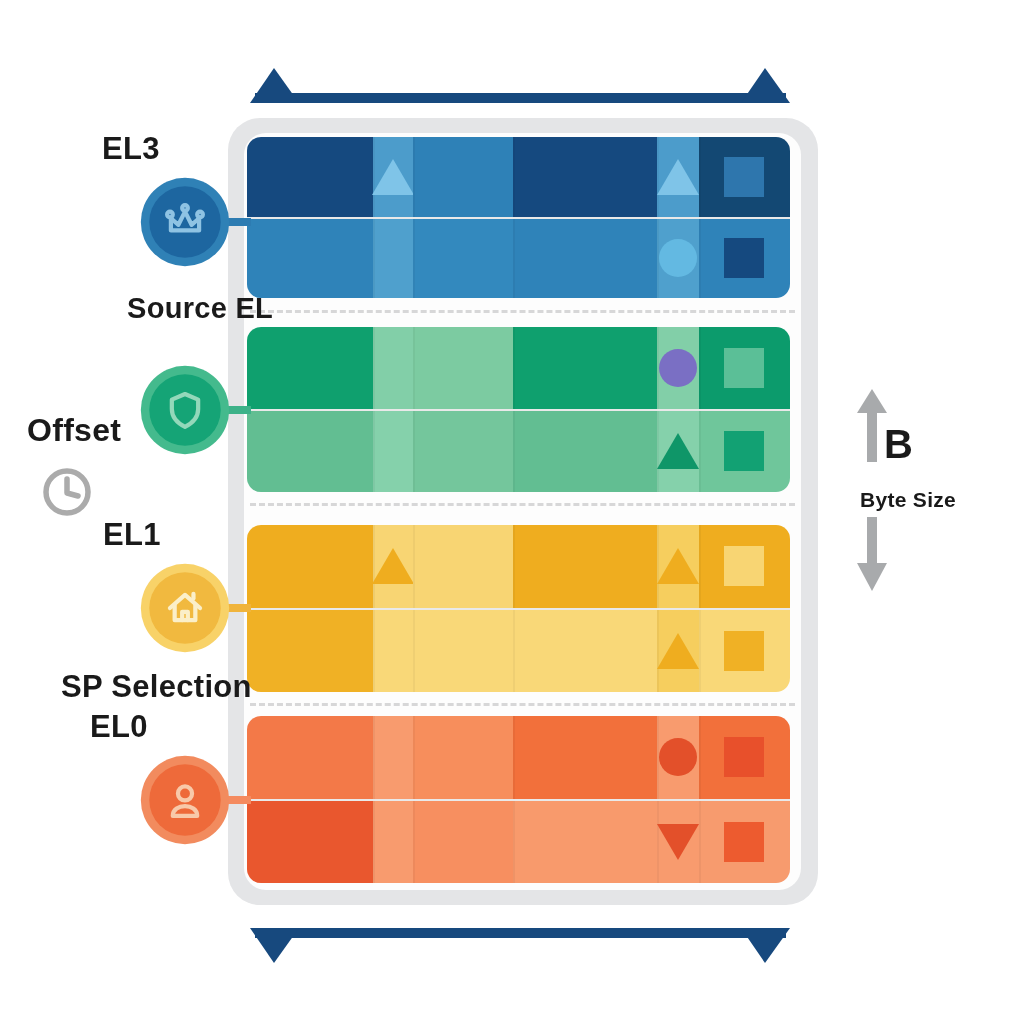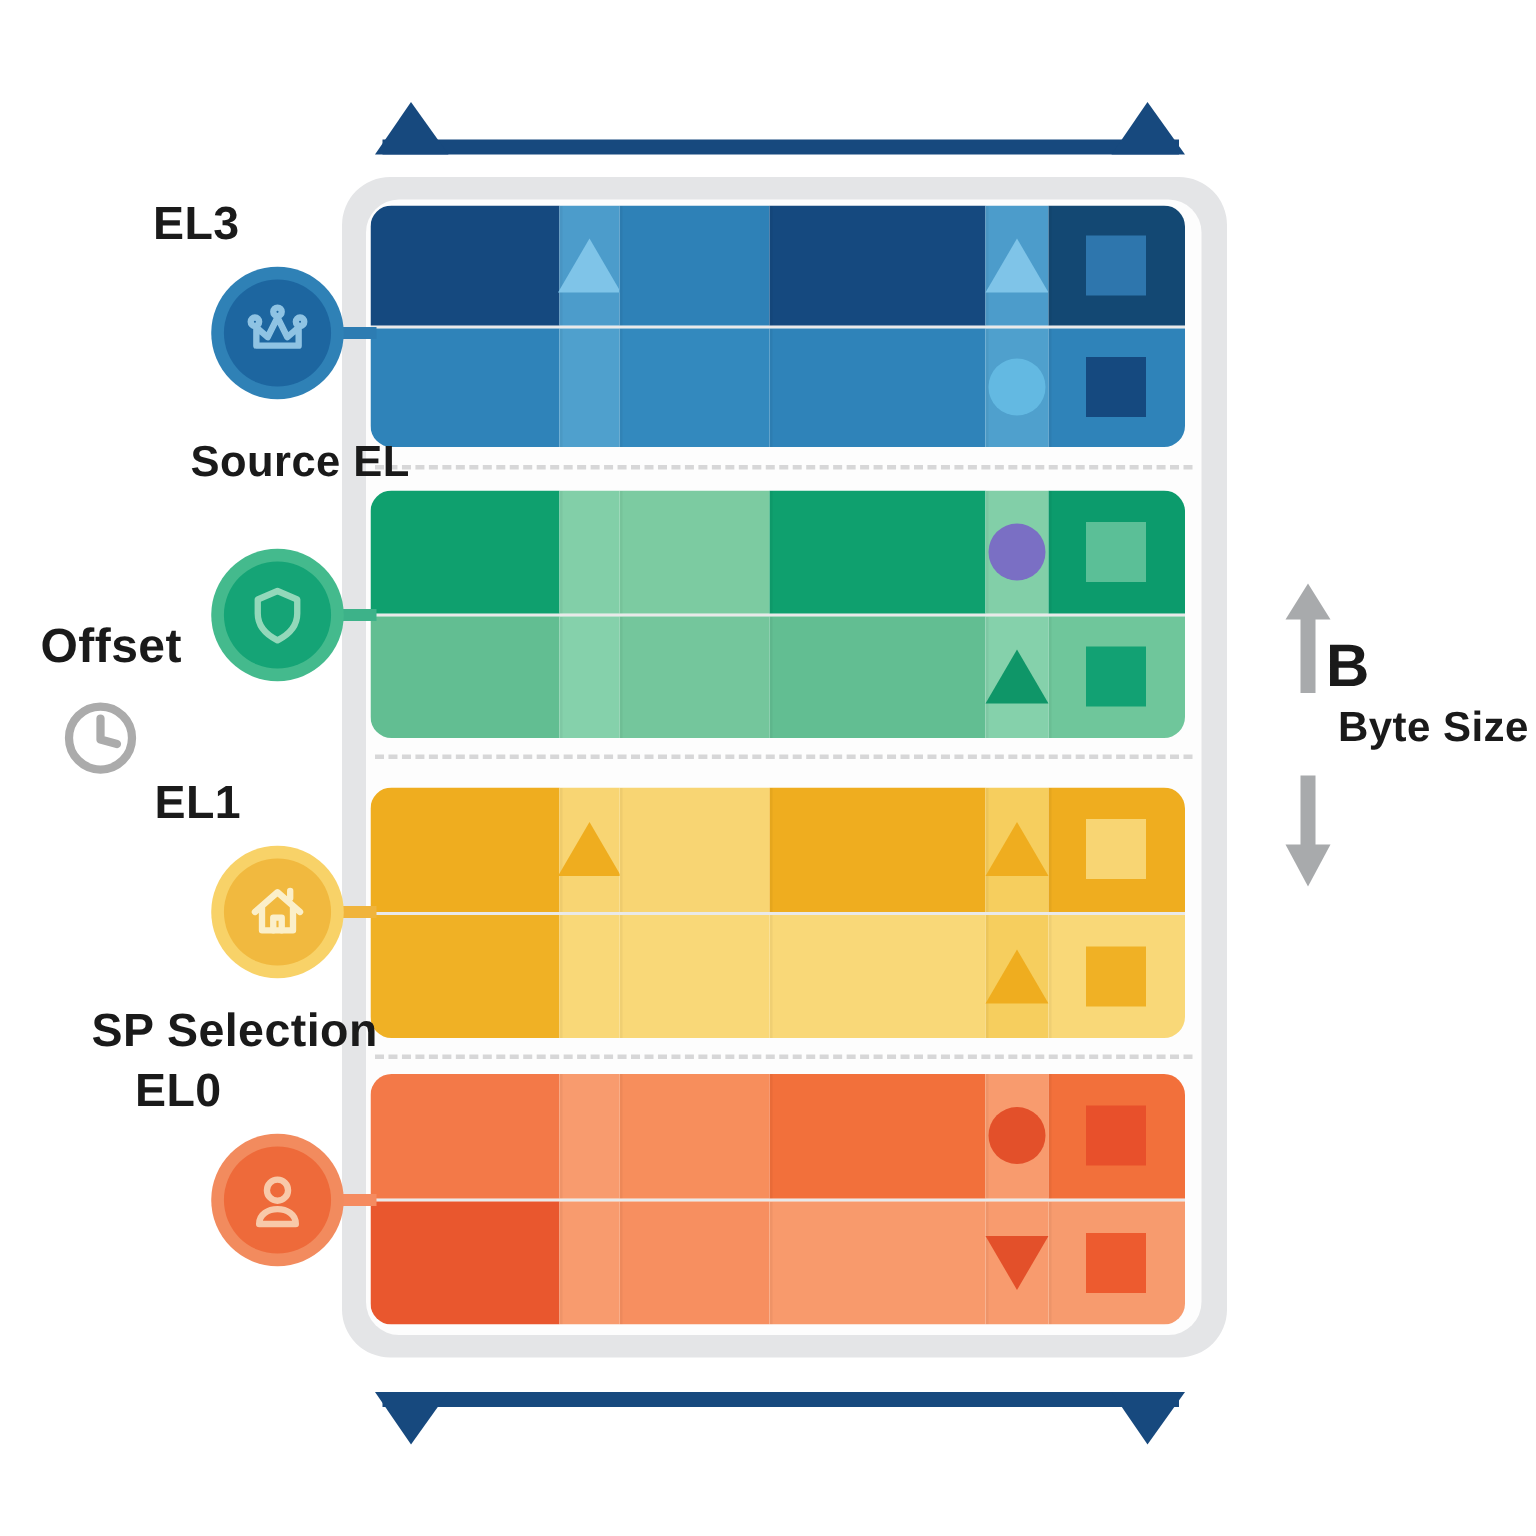--- a/index.html
+++ b/index.html
@@ -232,21 +232,21 @@
     </g>
   </svg>
 
   <svg class="abs" style="left:845px;top:385px;" width="60" height="210" viewBox="0 0 60 210">
     <rect class="arrow-fill" x="22" y="24" width="10" height="53" fill="#a8aaac"></rect>
     <polygon class="arrow-fill" points="12,28 42,28 27,4" fill="#a8aaac"></polygon>
     <rect class="arrow-fill" x="22" y="132" width="10" height="50" fill="#a8aaac"></rect>
     <polygon class="arrow-fill" points="12,178 42,178 27,206" fill="#a8aaac"></polygon>
   </svg>
   <div class="lbl" style="left:884px;top:424px;font-size:40px;">B</div>
-  <div class="lbl" style="left:860px;top:471px;font-size:28px;margin-left:32px;">Byte Size</div>
+  <div class="lbl" style="left:860px;top:489px;font-size:21px;">Byte Size</div>
 
   <svg class="abs" style="left:245px;top:925px;" width="550" height="45" viewBox="0 0 550 45">
     <rect class="navy-fill" x="10" y="3" width="531" height="10" fill="#17497e"></rect>
     <polygon class="navy-fill" points="5,3 54,3 29,38" fill="#17497e"></polygon>
     <polygon class="navy-fill" points="496,3 545,3 520,38" fill="#17497e"></polygon>
   </svg>
 
 </div>
 
 </body></html>

